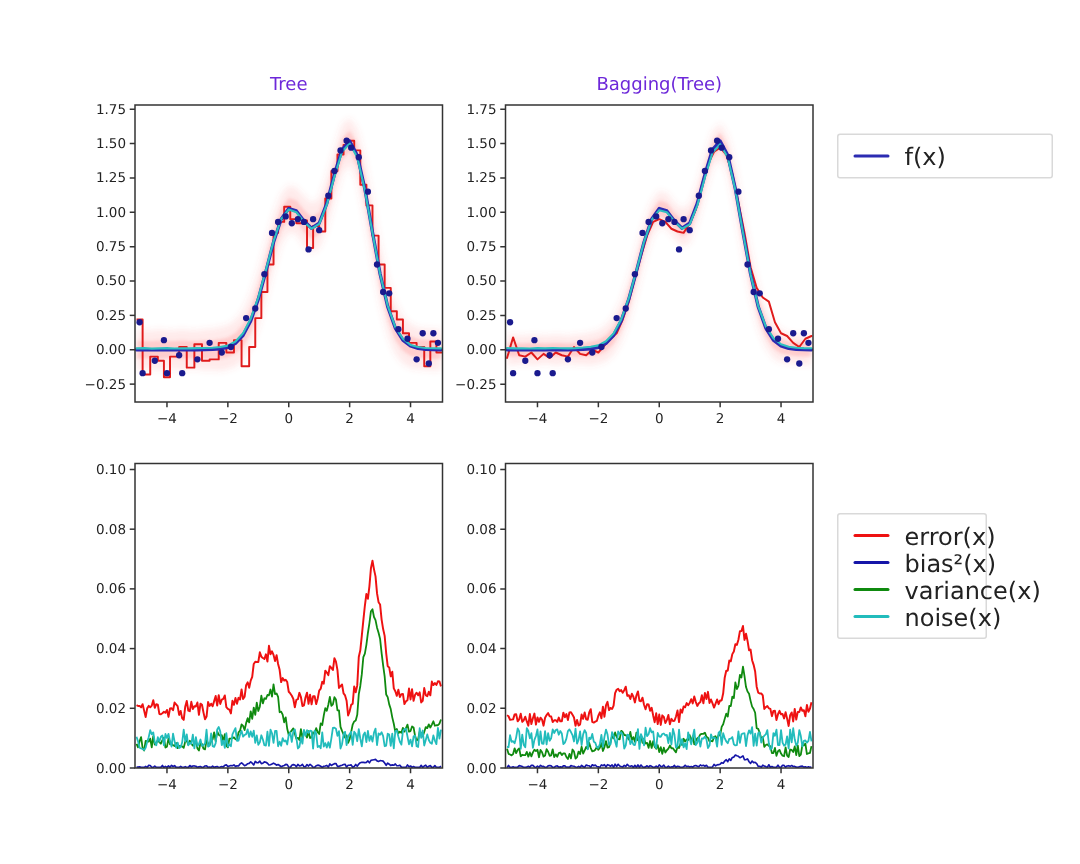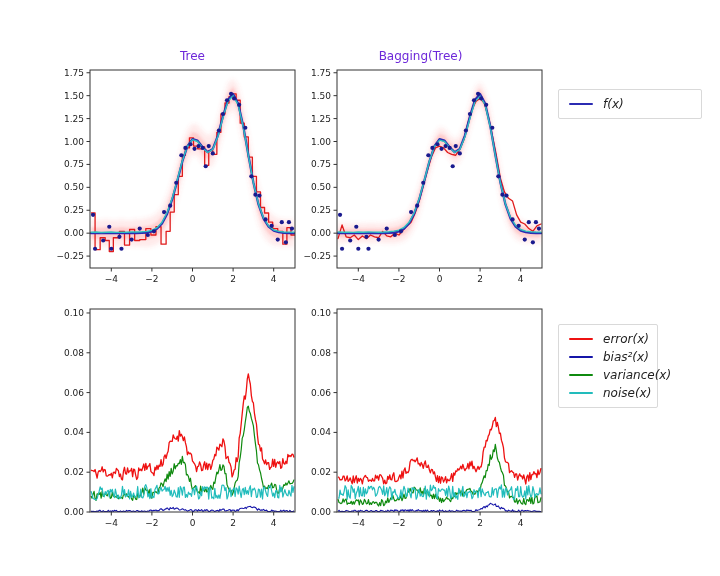--- a/index.html
+++ b/index.html
@@ -13,28 +13,28 @@
     position:absolute;width:205px;text-align:center;font-size:12px;color:#6d28d9;
   }
   .legend{
     position:absolute;background:#ffffff;border:1px solid #d9d9d9;border-radius:2px;
     padding:7px 10px 7px 9px;display:flex;flex-direction:column;gap:4px;box-sizing:border-box;
   }
   .lrow{display:flex;align-items:center;height:14px;}
   .sw{display:inline-block;width:26px;height:10px;position:relative;margin-right:9px;flex:0 0 26px;}
   .sw .swline{position:absolute;left:1px;right:1px;top:4px;height:2px;border-radius:1px;}
   .sw .swdot{position:absolute;left:11px;top:2.5px;width:5px;height:5px;border-radius:50%;}
-  .ll{font-size:12px;font-style:italic;color:#222222;white-space:nowrap;}
+  .ll{font-size:16px;color:#222222;white-space:nowrap;}
 </style>
 </head>
 <body>
 
 <div id="figure">
   <div class="subplot-title" style="left:90px;top:49px;">Tree</div>
-  <div class="subplot-title" style="left:318px;top:49px;">Bagging(Tree)</div>
+  <div class="subplot-title" style="left:337px;top:49px;">Bagging(Tree)</div>
 
   <div id="p0" class="panel-svg" style="left: 40px; top: 46px;"><svg width="265" height="250" viewBox="0 0 265 250">
         <defs>
           <filter id="bo0" x="-20%" y="-20%" width="140%" height="140%">
             <feGaussianBlur stdDeviation="2"></feGaussianBlur>
           </filter>
           <filter id="bi0" x="-20%" y="-20%" width="140%" height="140%">
             <feGaussianBlur stdDeviation="0.9"></feGaussianBlur>
           </filter>
           <clipPath id="cl0">
@@ -294,21 +294,21 @@
 
   <div class="legend" style="left:558px;top:89px;width:144px;">
     <div class="lrow">
       <span class="sw">
           <div class="swline" style="background: rgb(43, 43, 178);"></div>
         </span>
       <span class="ll">f(x)</span>
     </div>
   </div>
 
-  <div class="legend" style="left:558px;top:324px;width:100px;">
+  <div class="legend" style="left:558px;top:342px;width:100px;">
     <div class="lrow">
       <span class="sw">
           <div class="swline" style="background: rgb(238, 17, 17);"></div>
         </span>
       <span class="ll">error(x)</span>
     </div>
     <div class="lrow">
       <span class="sw">
           <div class="swline" style="background: rgb(21, 21, 168);"></div>
         </span>

